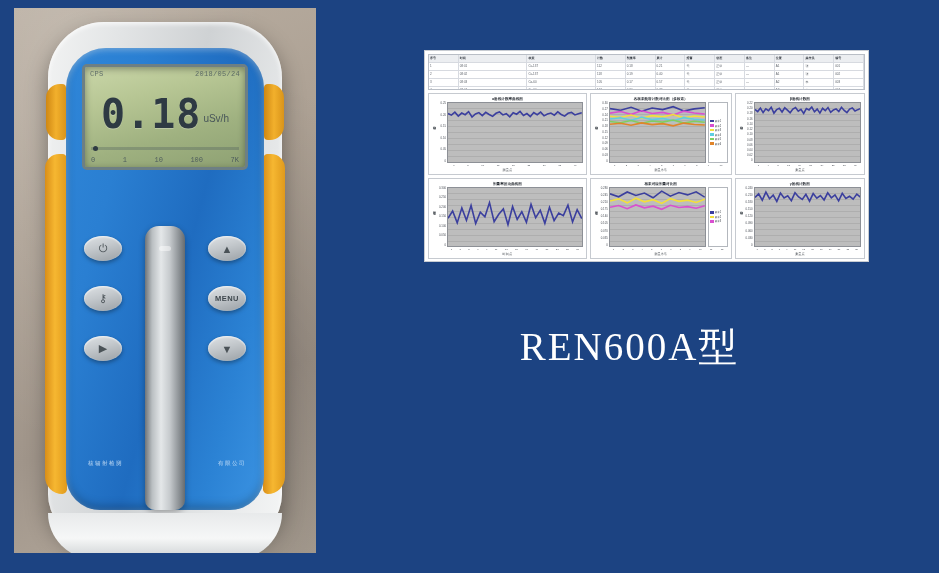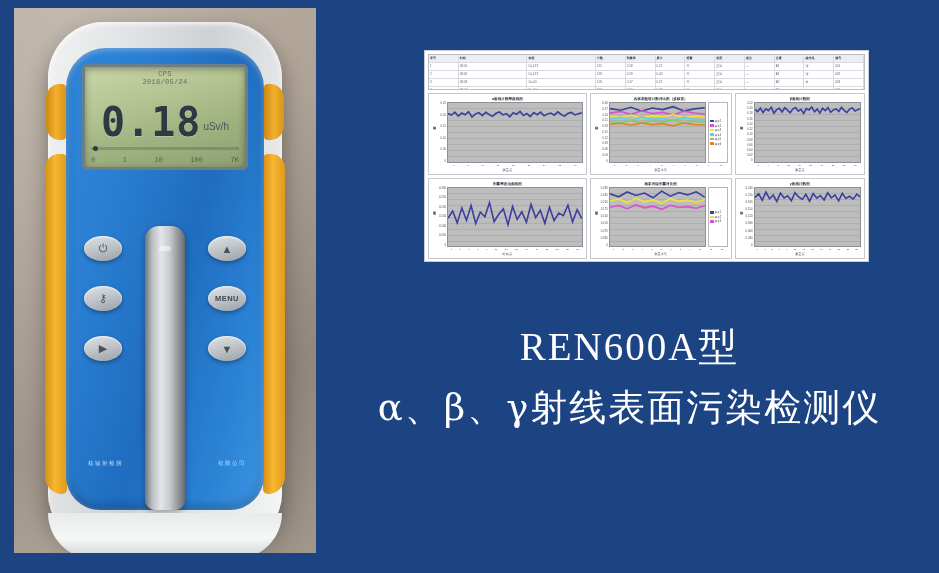--- a/index.html
+++ b/index.html
@@ -63,21 +63,21 @@
     border-radius:5px;
     background: linear-gradient(165deg,#c9d6a8 0%, #b7c694 30%, #9fb180 65%, #8ea173 100%);
     border:3px solid #6d7f84;
     box-shadow: inset 0 2px 7px rgba(0,0,0,.35);
     overflow:hidden;
     padding:3px 5px;
   }
   .lcd-row-top {
     display:flex; justify-content:space-between; align-items:center;
     font-size:7px; color:#3c4a55; font-family:"Liberation Mono", monospace;
-    letter-spacing:.3px; opacity:.72;flex-direction:column;
+    letter-spacing:.3px; opacity:.72;
   }
   .lcd-main {
     display:flex; align-items:flex-end; justify-content:center;
     margin-top:4px; height:52px;
   }
   #lcd-value {
     font-family:"DejaVu Sans Mono", monospace;
     font-size:40px; font-weight:bold; color:#2e3a43;
     letter-spacing:1px; line-height:.98;
     text-shadow: 0 1px 0 rgba(255,255,255,.25);
@@ -669,14 +669,13 @@
           <span>23</span>
           <span>25</span>
         </div>
         <div class="chart-xlabel">测量点</div>
       </div>
     </div>
 </div>
 
 <div id="caption-block">
   <div id="caption-line1">REN600A型</div>
-  <div id="caption-line2">α、β、γ射线表面污染检测仪</div>
 </div>
 
 </body></html>

